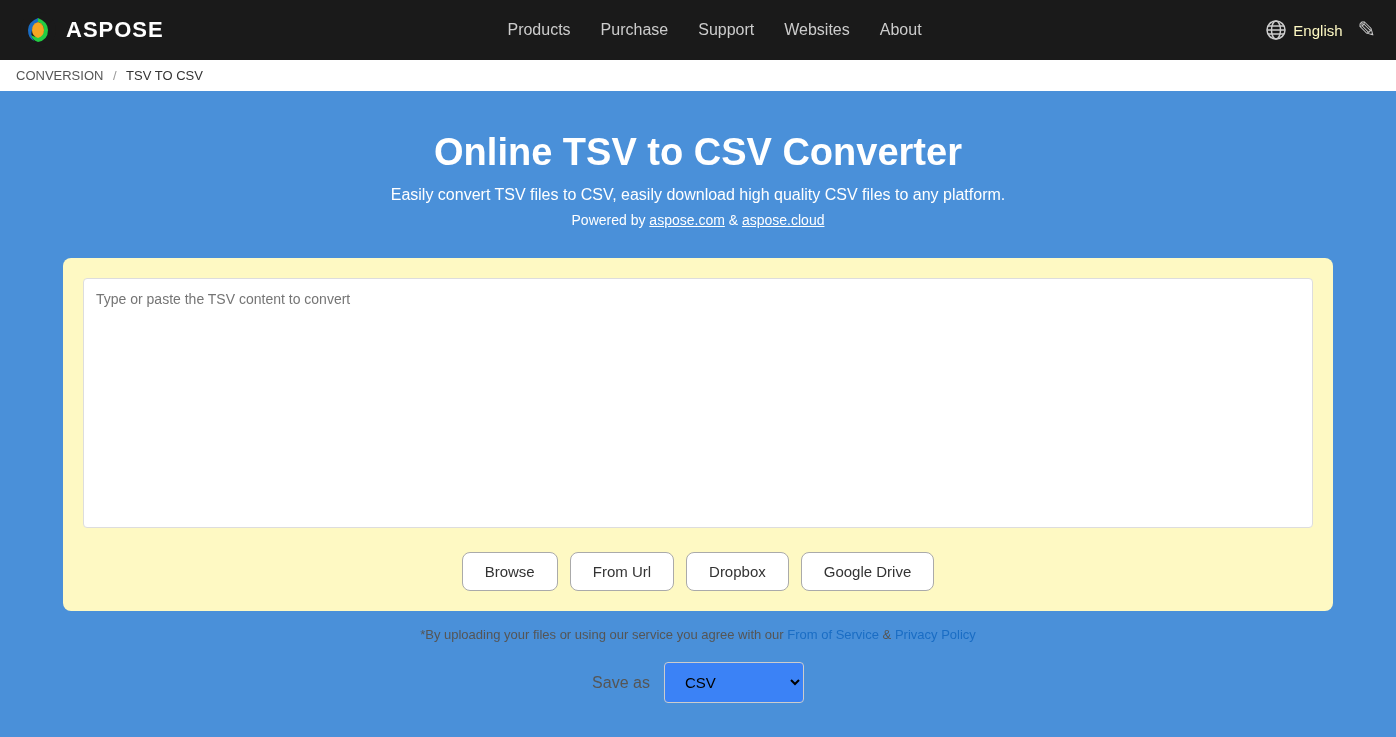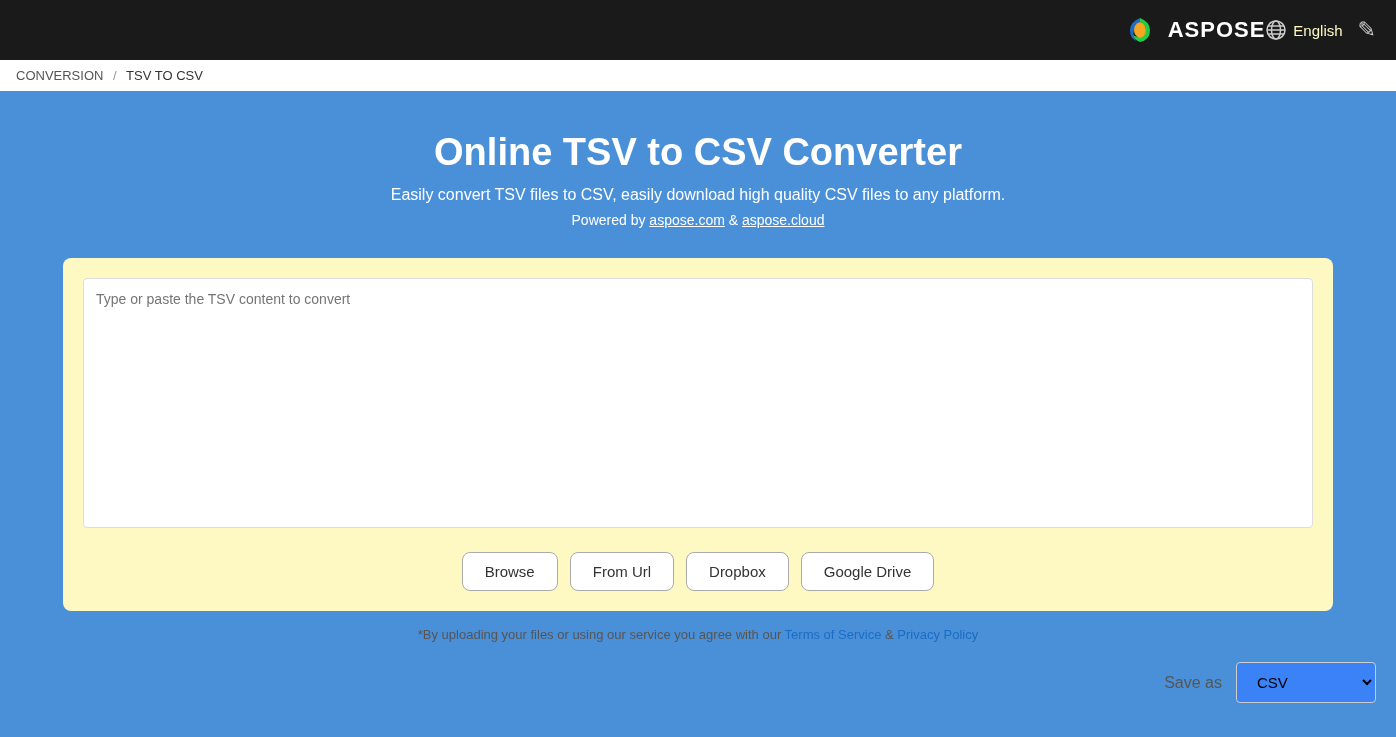--- a/index.html
+++ b/index.html
@@ -4,21 +4,21 @@
   <style>
     * { margin: 0; padding: 0; box-sizing: border-box; }
     body { font-family: Arial, sans-serif; min-height: 737px; background: #f0f0f0; }
 
     
     .header {
       background: #1a1a1a;
       height: 60px;
       display: flex;
       align-items: center;
-      justify-content: flex-end;
+      justify-content: flex-start;
       padding: 0 20px;
     }
     .header-left {
       display: flex;
       align-items: center;
       gap: 10px;
     }
     .logo-icon {
       width: 36px;
       height: 36px;
@@ -151,21 +151,21 @@
       font-size: 13px;
       color: #555;
       margin-bottom: 20px;
     }
     .terms-text a { color: #1a6dc4; text-decoration: none; }
 
     
     .save-as-row {
       display: flex;
       align-items: center;
-      justify-content: flex-end;
+      justify-content: center;
       gap: 14px;
     }
     .save-as-label {
       font-size: 16px;
       color: #555;
     }
     .format-select {
       padding: 10px 16px;
       border: 1px solid #ccc;
       border-radius: 4px;
@@ -195,20 +195,27 @@
   <div class="header-left">
     <svg class="logo-icon" viewBox="0 0 36 36">
       <circle cx="18" cy="18" r="18" fill="#1a1a1a"></circle>
 
       <path d="M18 6 Q28 10 28 18 Q28 28 18 30 Q12 28 10 22 Q14 26 18 24 Q24 22 24 18 Q24 12 18 10 Z" fill="#22cc44"></path>
       <path d="M18 6 Q8 10 8 18 Q8 26 14 29 Q10 24 12 18 Q14 12 18 10 Z" fill="#1a6dc4"></path>
       <path d="M18 10 Q24 12 24 18 Q24 24 18 26 Q12 24 12 18 Q12 12 18 10 Z" fill="#f5a623"></path>
     </svg>
     <span class="logo-text">ASPOSE</span>
   </div>
+  <nav class="header-nav">
+    <a class="nav-item">Products</a>
+    <a class="nav-item">Purchase</a>
+    <a class="nav-item">Support</a>
+    <a class="nav-item">Websites</a>
+    <a class="nav-item">About</a>
+  </nav>
   <div class="header-right">
     <div class="lang-btn">
       <svg class="globe-icon" viewBox="0 0 22 22" fill="none" stroke="#cccccc" stroke-width="1.5">
         <circle cx="11" cy="11" r="9"></circle>
         <ellipse cx="11" cy="11" rx="4.5" ry="9"></ellipse>
         <line x1="2" y1="11" x2="20" y2="11"></line>
         <line x1="3" y1="7" x2="19" y2="7"></line>
         <line x1="3" y1="15" x2="19" y2="15"></line>
       </svg>
       <span>English</span>
@@ -234,21 +241,21 @@
     <textarea class="text-area" placeholder="Type or paste the TSV content to convert" style=""></textarea>
     <div class="upload-buttons">
       <button class="upload-btn">Browse</button>
       <button class="upload-btn">From Url</button>
       <button class="upload-btn">Dropbox</button>
       <button class="upload-btn">Google Drive</button>
     </div>
   </div>
 
   <p class="terms-text">
-    <span>*By uploading your files or using our service you agree with our </span><a href="#">Terms of Service</a><span> &amp; </span><a href="#">Privacy Policy</a>
+    <span>*By uploading your files or using our service you agree with our </span><a href="#">From of Service</a><span> &amp; </span><a href="#">Privacy Policy</a>
   </p>
 
   <div class="save-as-row">
     <span class="save-as-label">Save as</span>
     <select class="format-select">
       <option>CSV</option>
       <option>TSV</option>
       <option>XLSX</option>
       <option>XLS</option>
       <option>ODS</option>

